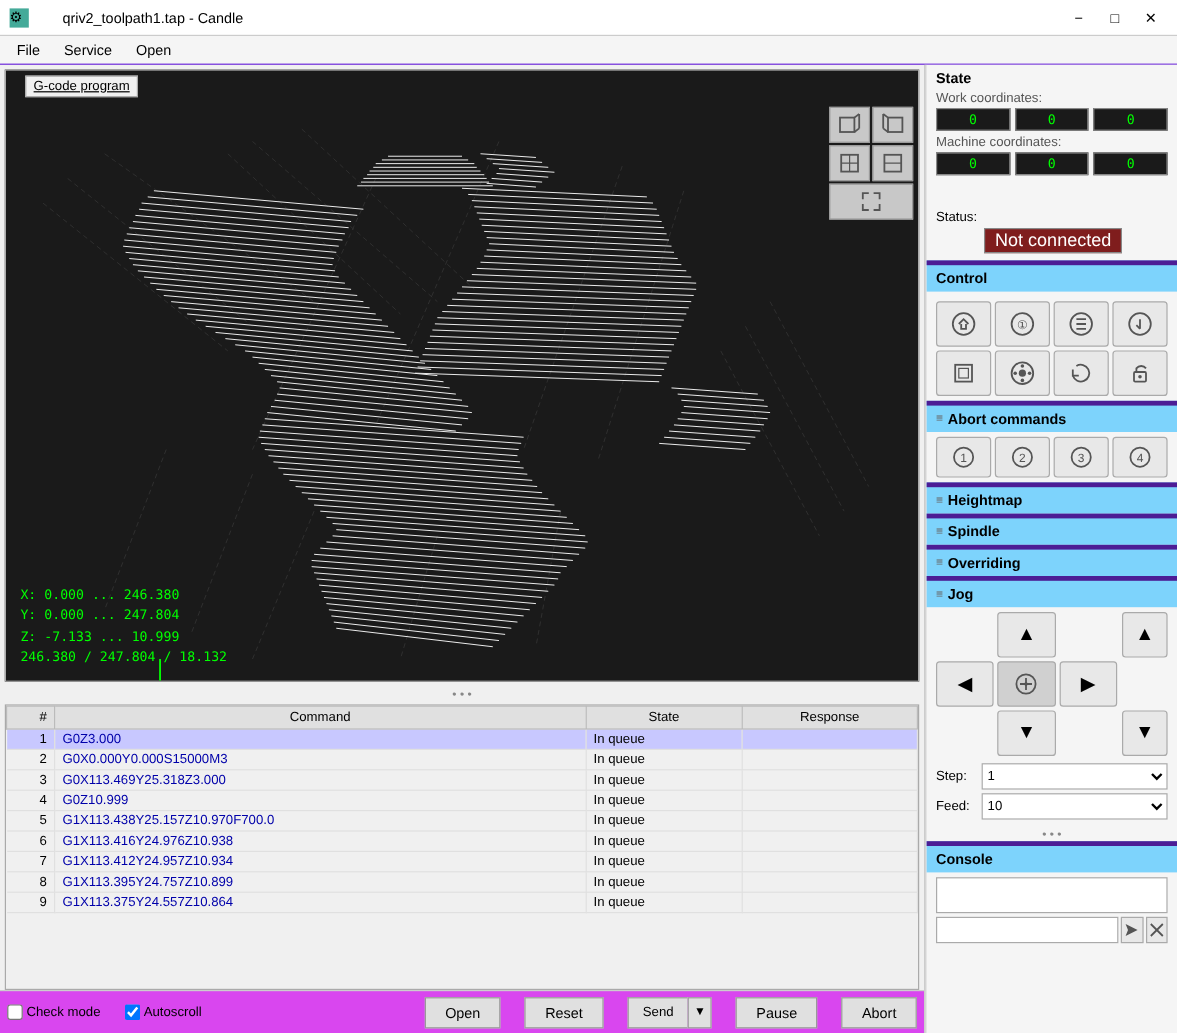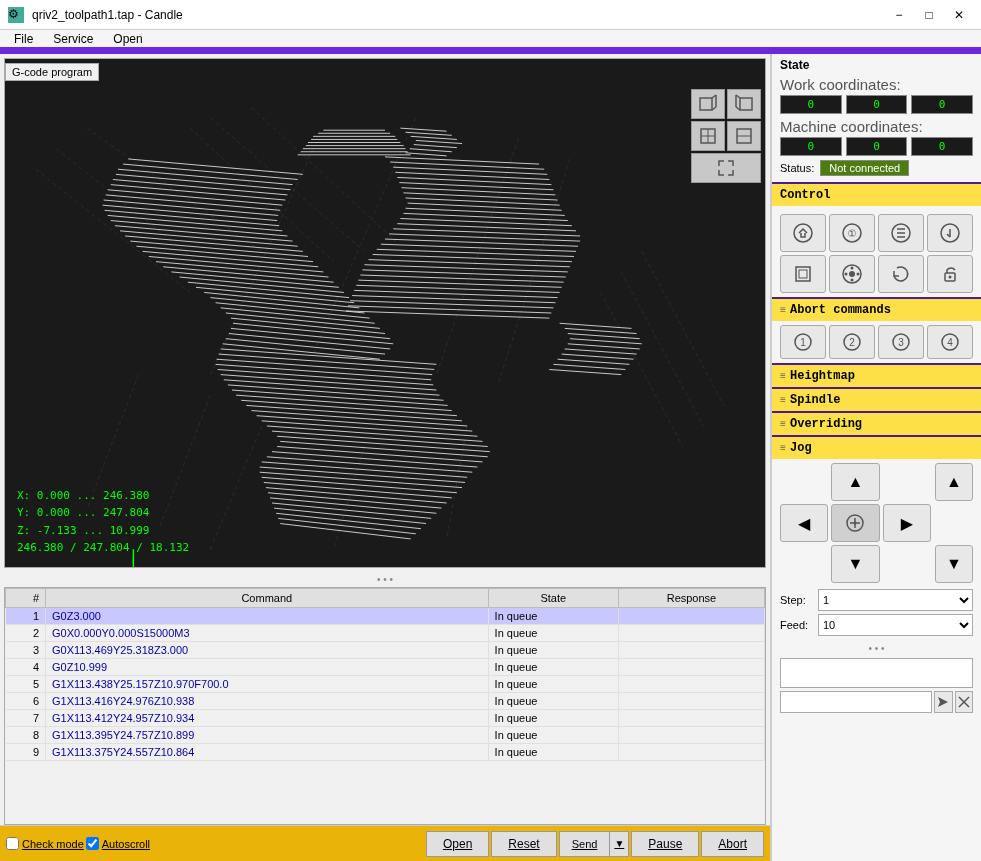--- a/index.html
+++ b/index.html
@@ -2,37 +2,37 @@
 <html><head>
   <meta charset="utf-8">
   <style>
     * { box-sizing: border-box; margin: 0; padding: 0; }
     body { font-family: 'Segoe UI', Arial, sans-serif; font-size: 12px; background: #f0f0f0; width: 981px; height: 861px; overflow: hidden; }
     
     
     .titlebar { background: #fff; height: 30px; display: flex; align-items: center; justify-content: space-between; padding: 0 8px; border-bottom: 1px solid #ccc; }
     .titlebar-left { display: flex; align-items: center; gap: 8px; }
     .titlebar-icon { width: 16px; height: 16px; background: #4a9; display: inline-block; }
-    .titlebar-title { font-size: 12px; }
+    .titlebar-title { font-size: 12px; margin-left: 20px; }
     .titlebar-controls { display: flex; gap: 2px; }
     .titlebar-btn { width: 28px; height: 20px; border: none; background: transparent; cursor: pointer; font-size: 12px; display: flex; align-items: center; justify-content: center; }
 
     
-    .menubar { background: #f5f5f5; height: 24px; display: flex; padding: 0 4px; border-bottom: 7px solid #6d28d9; }
+    .menubar { background: #f5f5f5; height: 24px; display: flex; align-items: center; padding: 0 4px; border-bottom: 1px solid #6d28d9; }
     .menu-item { padding: 2px 10px; cursor: pointer; font-size: 12px; }
 
     
     .main-layout { display: flex; height: calc(861px - 54px); }
     
     
     .left-panel { flex: 1; display: flex; flex-direction: column; border-right: 1px solid #ccc; }
     
     
     .gcode-area { border: 1px solid #aaa; margin: 4px; background: #1a1a1a; position: relative; flex: 0 0 auto; height: 510px; }
-    .gcode-label { position: absolute; top: 4px; left: 0; background: #f0f0f0; border: 1px solid #aaa; padding: 2px 6px; font-size: 11px; z-index: 2; }
+    .gcode-label { position: absolute; top: 4px; left: 16px; background: #f0f0f0; border: 1px solid #aaa; padding: 2px 6px; font-size: 11px; z-index: 2; text-decoration: underline; }
     
     
     .view-buttons { position: absolute; top: 30px; right: 4px; display: flex; flex-direction: column; gap: 2px; z-index: 3; }
     .view-btn-row { display: flex; gap: 2px; }
     .view-btn { width: 34px; height: 30px; background: #c8c8c8; border: 1px solid #999; cursor: pointer; display: flex; align-items: center; justify-content: center; font-size: 16px; }
     
     
     .info-overlay-left { position: absolute; bottom: 10px; left: 12px; color: #00ff00; font-size: 11px; font-family: monospace; z-index: 3; line-height: 1.6; }
     .info-overlay-right { position: absolute; bottom: 10px; right: 50px; color: white; font-size: 11px; font-family: monospace; z-index: 3; line-height: 1.6; text-align: right; }
     
@@ -43,48 +43,48 @@
     .gcode-table-area { flex: 1; overflow: hidden; display: flex; flex-direction: column; margin: 0 4px; border: 1px solid #aaa; }
     .gcode-table { width: 100%; border-collapse: collapse; font-size: 11px; }
     .gcode-table thead { background: #e0e0e0; }
     .gcode-table thead th { border: 1px solid #bbb; padding: 3px 6px; font-weight: normal; }
     .gcode-table tbody td { border-bottom: 1px solid #e0e0e0; border-right: 1px solid #e0e0e0; padding: 2px 6px; }
     .gcode-table tbody tr.active { background: #c8c8ff; }
     .gcode-table .num-col { width: 40px; text-align: right; }
     .gcode-table .cmd-col { color: #0000aa; }
     
     
-    .bottom-bar { height: 36px; background: #eab308; border-top: 1px solid #ccc; display: flex; align-items: center; padding: 0 6px; gap: 2px; text-decoration: underline; }
+    .bottom-bar { height: 36px; background: #d946ef; border-top: 1px solid #ccc; display: flex; align-items: center; padding: 0 6px; gap: 20px; }
     .bottom-bar label { display: flex; align-items: center; gap: 3px; font-size: 11px; cursor: pointer; }
     .bottom-bar input[type=checkbox] { cursor: pointer; }
     .bottom-bar-spacer { flex: 1; }
     .bottom-btn { height: 26px; padding: 0 16px; border: 1px solid #999; background: #e0e0e0; cursor: pointer; font-size: 12px; }
     .send-group { display: flex; }
     .send-btn { height: 26px; padding: 0 12px; border: 1px solid #999; background: #e0e0e0; cursor: pointer; font-size: 11px; border-right: none; }
     .send-arrow { height: 26px; padding: 0 4px; border: 1px solid #999; background: #e0e0e0; cursor: pointer; font-size: 10px; }
     
     
     .right-panel { width: 210px; background: #f5f5f5; display: flex; flex-direction: column; overflow-y: auto; border-left: 1px solid #ccc; padding-bottom: 4px; }
     
     
     .section { padding: 4px 8px; }
     .section-title { font-weight: bold; font-size: 12px; margin-bottom: 4px; }
-    .coord-label { font-size: 15px; color: #555; margin-bottom: 2px; }
+    .coord-label { font-size: 11px; color: #555; margin-bottom: 2px; }
     .coord-row { display: flex; gap: 4px; margin-bottom: 4px; }
     .coord-field { flex: 1; background: #1a1a1a; color: #00ff00; border: 1px solid #888; padding: 2px 4px; font-size: 11px; font-family: monospace; text-align: center; }
     .status-row { display: flex; align-items: center; gap: 6px; margin-bottom: 2px; }
     .status-label { font-size: 11px; }
-    .status-badge { background: #4d7c0f; color: white; padding: 1px 8px; font-size: 11px; border: 1px solid #888; }
+    .status-badge { background: #7f1d1d; color: white; padding: 1px 8px; font-size: 15px; border: 1px solid #888; margin-top: 40px; }
     
     
     .control-grid { display: grid; grid-template-columns: repeat(4, 1fr); gap: 3px; margin-top: 4px; }
     .ctrl-btn { height: 38px; background: #e8e8e8; border: 1px solid #aaa; cursor: pointer; display: flex; align-items: center; justify-content: center; font-size: 18px; border-radius: 3px; }
     
     
-    .collapsible-header { display: flex; align-items: center; gap: 4px; padding: 4px 8px; cursor: pointer; border-top: 2px solid #4c1d95; font-size: 12px; font-weight: bold; background: #fde047; font-family: Liberation Mono, monospace; }
+    .collapsible-header { display: flex; align-items: center; gap: 4px; padding: 4px 8px; cursor: pointer; border-top: 4px solid #4c1d95; font-size: 12px; font-weight: bold; background: #7dd3fc; }
     .collapsible-icon { font-size: 10px; color: #666; }
     
     
     .user-cmd-grid { display: grid; grid-template-columns: repeat(4, 1fr); gap: 3px; padding: 4px 8px; }
     .user-cmd-btn { height: 34px; background: #e8e8e8; border: 1px solid #aaa; cursor: pointer; display: flex; align-items: center; justify-content: center; font-size: 14px; border-radius: 3px; }
     
     
     .jog-controls { padding: 4px 8px; }
     .jog-grid { display: grid; grid-template-columns: repeat(3, 1fr); gap: 3px; margin-bottom: 6px; }
     .jog-btn { height: 38px; background: #e8e8e8; border: 1px solid #aaa; cursor: pointer; display: flex; align-items: center; justify-content: center; font-size: 16px; border-radius: 3px; }
@@ -647,20 +647,23 @@
         <select class="jog-param-select">
           <option>10</option>
           <option>100</option>
           <option>500</option>
           <option>1000</option>
         </select>
       </div>
     </div>
 
     <div class="console-dots">• • •</div>
+    <div class="collapsible-header">
+      <span>Console</span>
+    </div>
     <div class="console-section">
       <div class="console-output"></div>
       <div class="console-input-row">
         <input type="text" class="console-input" placeholder="" style="">
         <button class="console-send-btn">
           <svg width="14" height="14" viewBox="0 0 14 14">
               <polygon points="2,2 12,7 2,12 4,7" fill="#555"></polygon>
             </svg>
         </button>
         <button class="console-clear-btn">

